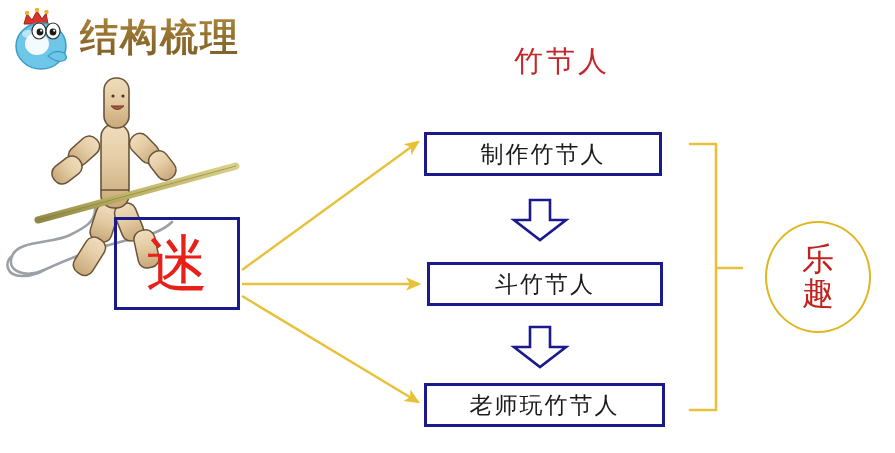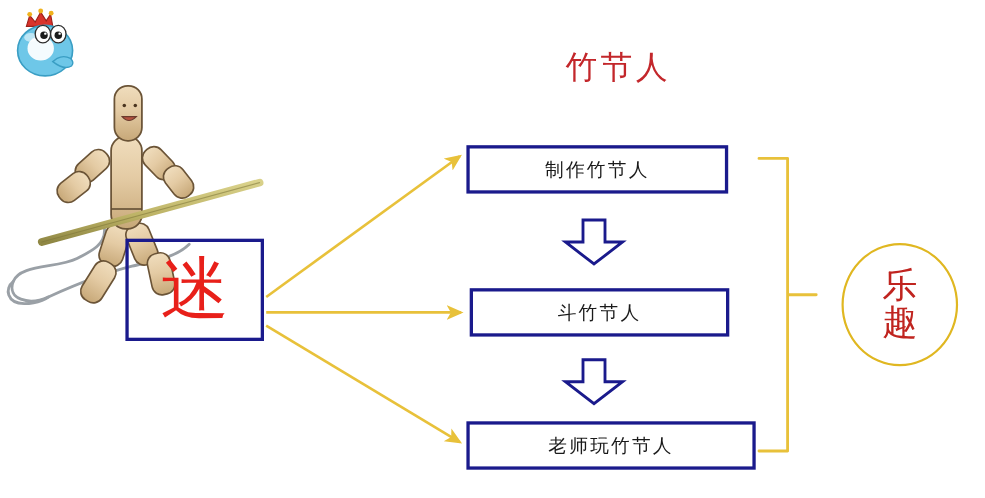--- a/index.html
+++ b/index.html
@@ -92,29 +92,29 @@
   .stage-box {
     position: absolute;
     border: 3px solid #1a1a8c;
     box-sizing: border-box;
     background: #ffffff;
     display: flex;
     align-items: center;
     justify-content: center;
   }
   .stage-box .label {
-    font-size: 17px;
+    font-size: 23px;
     color: #1a1a1a;
     letter-spacing: 2px;
     white-space: nowrap;
     font-family: "Liberation Serif", "DejaVu Serif", serif;
   }
   #stage-box-0 { left: 424px; top: 132px; width: 238px; height: 44px; }
   #stage-box-1 { left: 427px; top: 262px; width: 236px; height: 44px; }
-  #stage-box-2 { left: 424px; top: 383px; width: 263px; height: 44px; }
+  #stage-box-2 { left: 424px; top: 383px; width: 241px; height: 44px; }
 
   
   .down-arrow {
     position: absolute;
     width: 64px;
     height: 44px;
   }
   #down-arrow-0 { left: 508px; top: 198px; }
   #down-arrow-1 { left: 508px; top: 325px; }
 
@@ -183,20 +183,21 @@
 
       <ellipse cx="31" cy="25" rx="7" ry="8" fill="#ffffff" stroke="#2f2f2f" stroke-width="1.2"></ellipse>
       <ellipse cx="45" cy="25" rx="7" ry="8" fill="#ffffff" stroke="#2f2f2f" stroke-width="1.2"></ellipse>
       <circle cx="32" cy="26" r="3.4" fill="#1b1b1b"></circle>
       <circle cx="45" cy="26" r="3.4" fill="#1b1b1b"></circle>
       <circle cx="33.2" cy="24.6" r="1.1" fill="#ffffff"></circle>
       <circle cx="46.2" cy="24.6" r="1.1" fill="#ffffff"></circle>
     </svg>
   </div>
 
+  <div id="page-title">结构梳理</div>
 
   <div id="illustration">
     <svg width="250" height="230" viewBox="0 0 250 230">
       <defs>
         <linearGradient id="bamboo" x1="0" y1="0" x2="0" y2="1">
           <stop offset="0%" stop-color="#f0ddbd"></stop>
           <stop offset="45%" stop-color="#e4cba4"></stop>
           <stop offset="100%" stop-color="#c7a878"></stop>
         </linearGradient>
         <linearGradient id="poleg" x1="0" y1="0" x2="0" y2="1">

